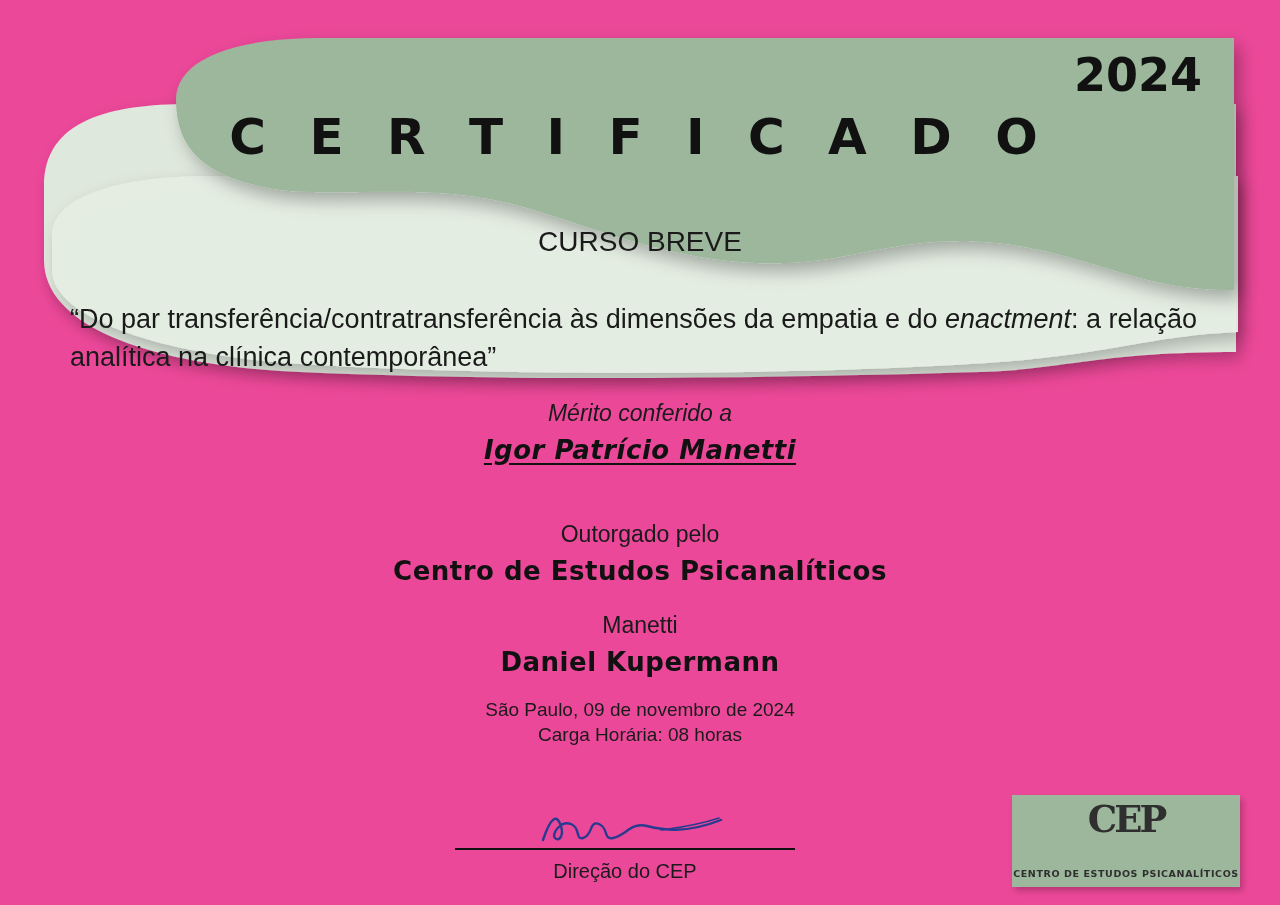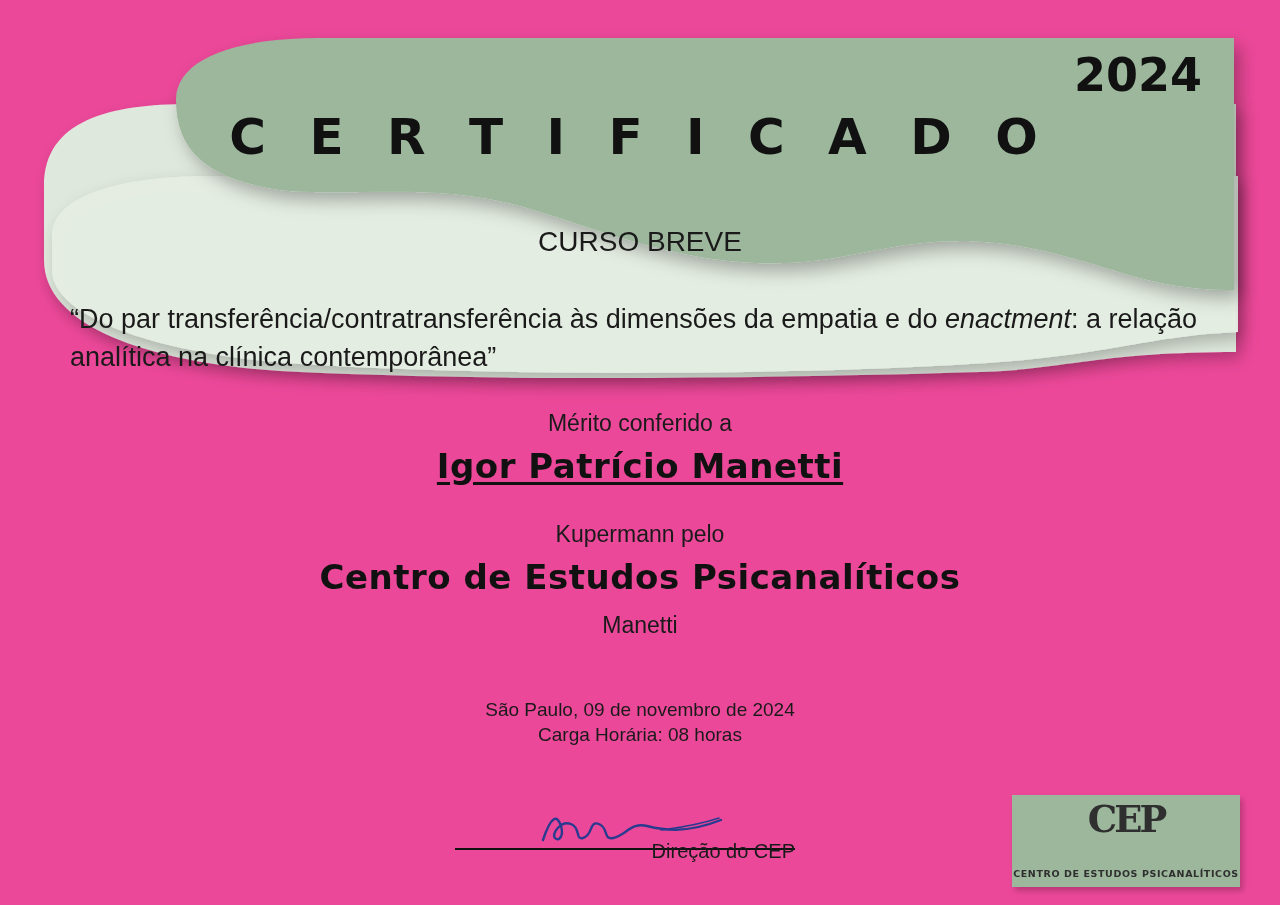--- a/index.html
+++ b/index.html
@@ -90,33 +90,33 @@
     width: 1280px;
     text-align: center;
   }
   .lbl {
     font-size: 23px;
     color: #1a1a1a;
     font-family: "Liberation Sans", sans-serif;
     line-height: 1.5;
   }
   .val {
-    font-size: 34px;
+    font-size: 26px;
     font-weight: bold;
     color: #111111;
     font-family: "DejaVu Sans", sans-serif;
     letter-spacing: 0.5px;
     line-height: 1.5;
   }
   .val.underline {
     text-decoration: underline;
     text-underline-offset: 4px;
   }
 
-  #merit-block   { top: 406px; }
+  #merit-block   { top: 396px; font-style: italic; }
   #granted-block { top: 517px; }
   #teacher-block { top: 608px; }
   #place-block   { top: 697px; }
 
   .place-line {
     font-size: 19px;
     color: #1a1a1a;
     font-family: "Liberation Sans", sans-serif;
     line-height: 1.32;
   }
@@ -138,24 +138,24 @@
   }
   .sig-line {
     position: absolute;
     top: 42px;
     left: 0;
     width: 340px;
     border-bottom: 2px solid #111111;
   }
   .sig-caption {
     position: absolute;
-    top: 34px;
+    top: 54px;
     left: 0;
     width: 340px;
-    text-align: right;
+    text-align: center;
     font-size: 20px;
     color: #1a1a1a;
     font-family: "Liberation Sans", sans-serif;
   }
 
   
   .logo {
     position: absolute;
     top: 795px;
     left: 1012px;
@@ -251,26 +251,27 @@
   <div class="course-type">CURSO BREVE</div>
 
   <div class="course-title"><span>“Do par transferência/contratransferência às dimensões da empatia e do </span><span class="ital">enactment</span><span>: a relação analítica na clínica contemporânea”</span></div>
 
   <div class="block" id="merit-block">
     <div class="lbl">Mérito conferido a</div>
     <div class="val underline">Igor Patrício Manetti</div>
   </div>
 
   <div class="block" id="granted-block">
-    <div class="lbl">Kupermann pelo</div>
+    <div class="lbl">Outorgado pelo</div>
     <div class="val">Centro de Estudos Psicanalíticos</div>
   </div>
 
   <div class="block" id="teacher-block">
     <div class="lbl">Manetti</div>
+    <div class="val">Daniel Kupermann</div>
   </div>
 
   <div class="block" id="place-block">
     <div class="place-line">São Paulo, 09 de novembro de 2024</div>
     <div class="place-line">Carga Horária: 08 horas</div>
   </div>
 
   <div class="signature-area">
     <svg class="sig-scribble" viewBox="0 0 190 44" xmlns="http://www.w3.org/2000/svg">
       <path d="M8,34 C16,10 22,8 26,20 C29,30 24,36 20,32 C16,28 26,14 36,18

